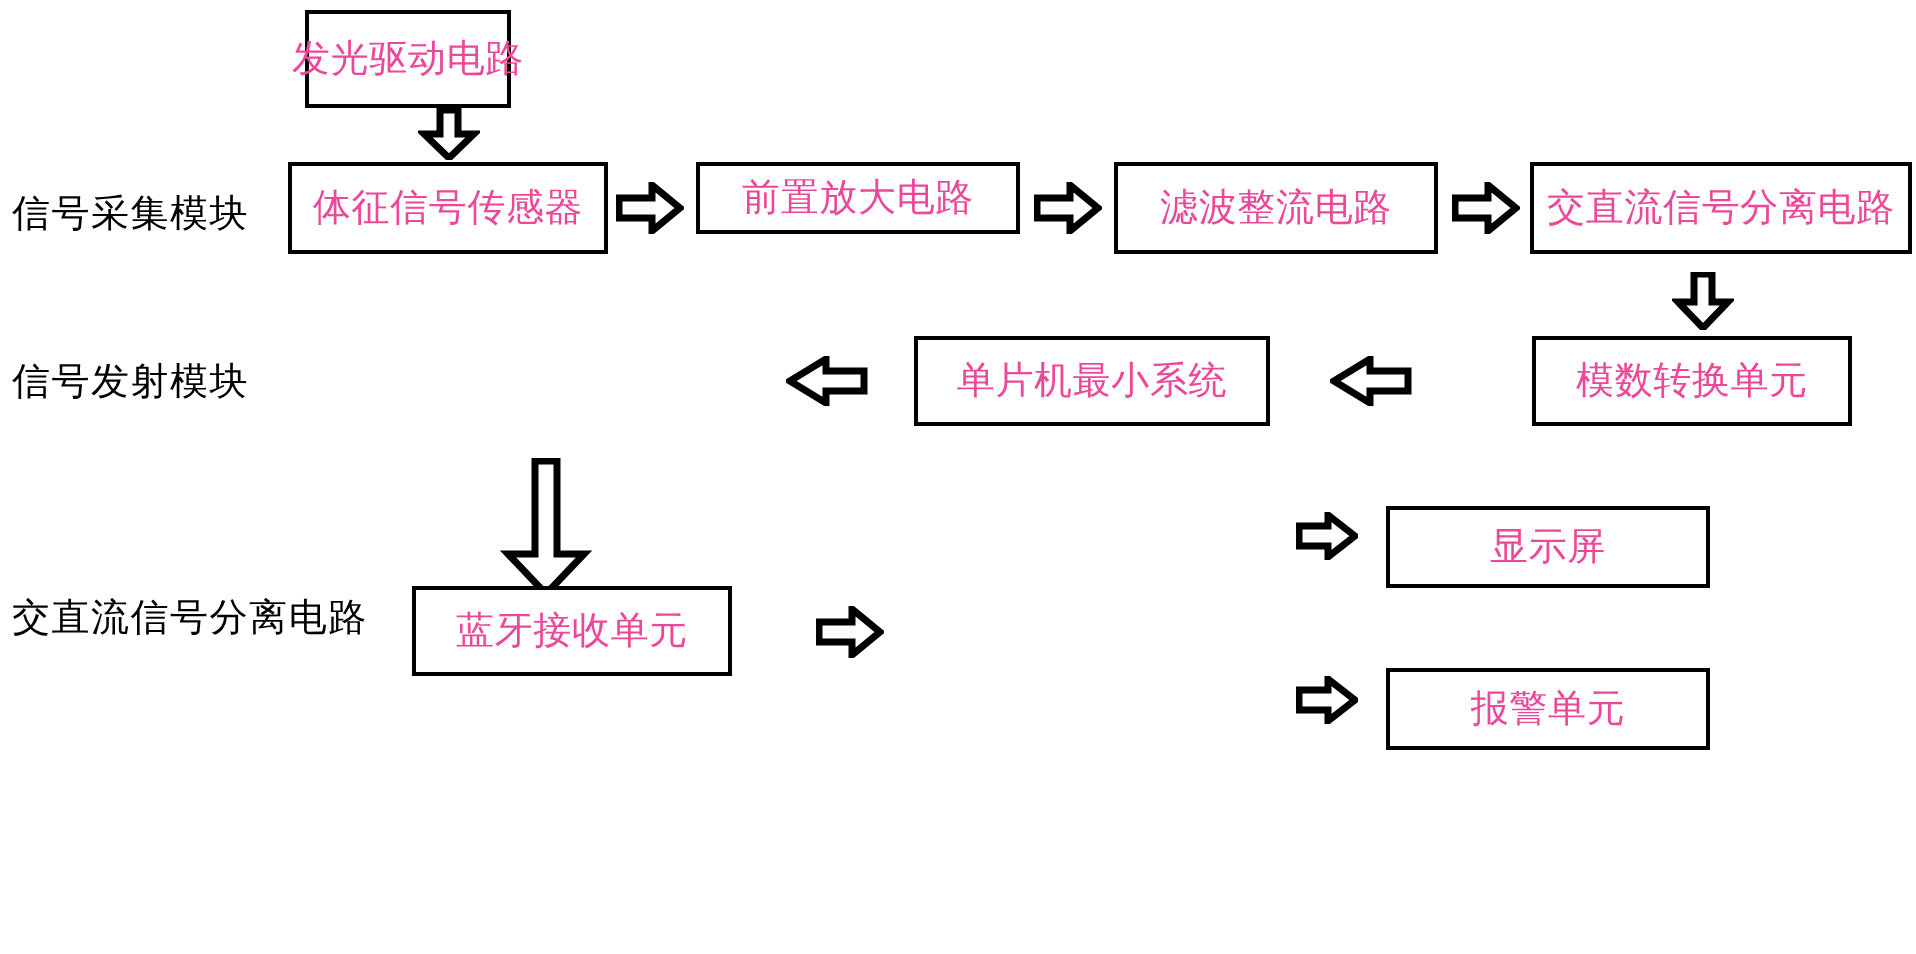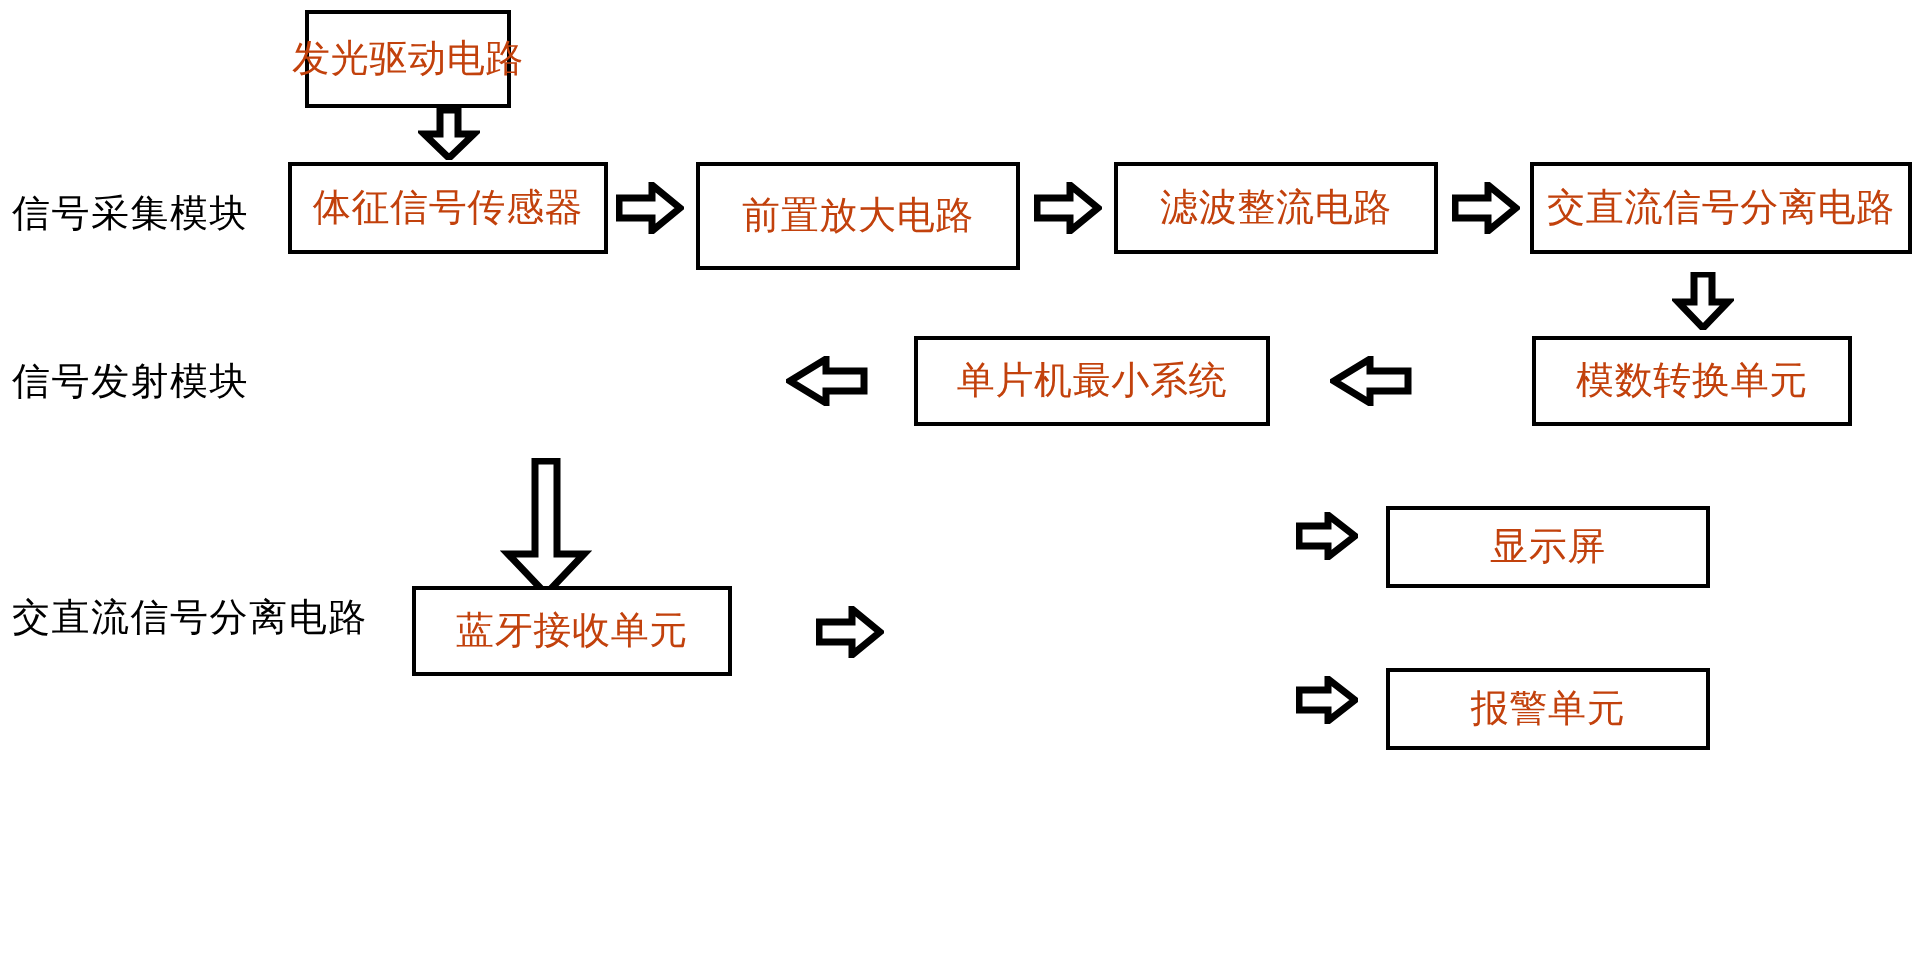--- a/index.html
+++ b/index.html
@@ -19,21 +19,21 @@
     overflow: hidden;
   }
   .box {
     position: absolute;
     box-sizing: border-box;
     border: 4px solid #000000;
     background: #ffffff;
     display: flex;
     align-items: center;
     justify-content: center;
-    color: #c2410c;
+    color: #ec4899;
     line-height: 1.05;
     white-space: nowrap;
     letter-spacing: 0.04em;
   }
   .box-label {
     display: block;
     font-size: 38px;
   }
   .grouplabel {
     position: absolute;
@@ -81,21 +81,21 @@
   <div class="box" style="left:288px; top:162px; width:320px; height:92px;">
     <span class="box-label">体征信号传感器</span>
   </div>
 
   <div class="arrow" style="left:616px; top:182px; width:68px; height:52px;">
     <svg viewBox="0 0 68 52" preserveAspectRatio="none">
       <polygon points="3,16 36,16 36,3 64,26 36,49 36,36 3,36"></polygon>
     </svg>
   </div>
 
-  <div class="box" style="left:696px; top:162px; width:324px; height:108px;">
+  <div class="box" style="left:696px; top:162px; width:324px; height:72px;">
     <span class="box-label">前置放大电路</span>
   </div>
 
   <div class="arrow" style="left:1034px; top:182px; width:68px; height:52px;">
     <svg viewBox="0 0 68 52" preserveAspectRatio="none">
       <polygon points="3,16 36,16 36,3 64,26 36,49 36,36 3,36"></polygon>
     </svg>
   </div>
 
   <div class="box" style="left:1114px; top:162px; width:324px; height:92px;">

